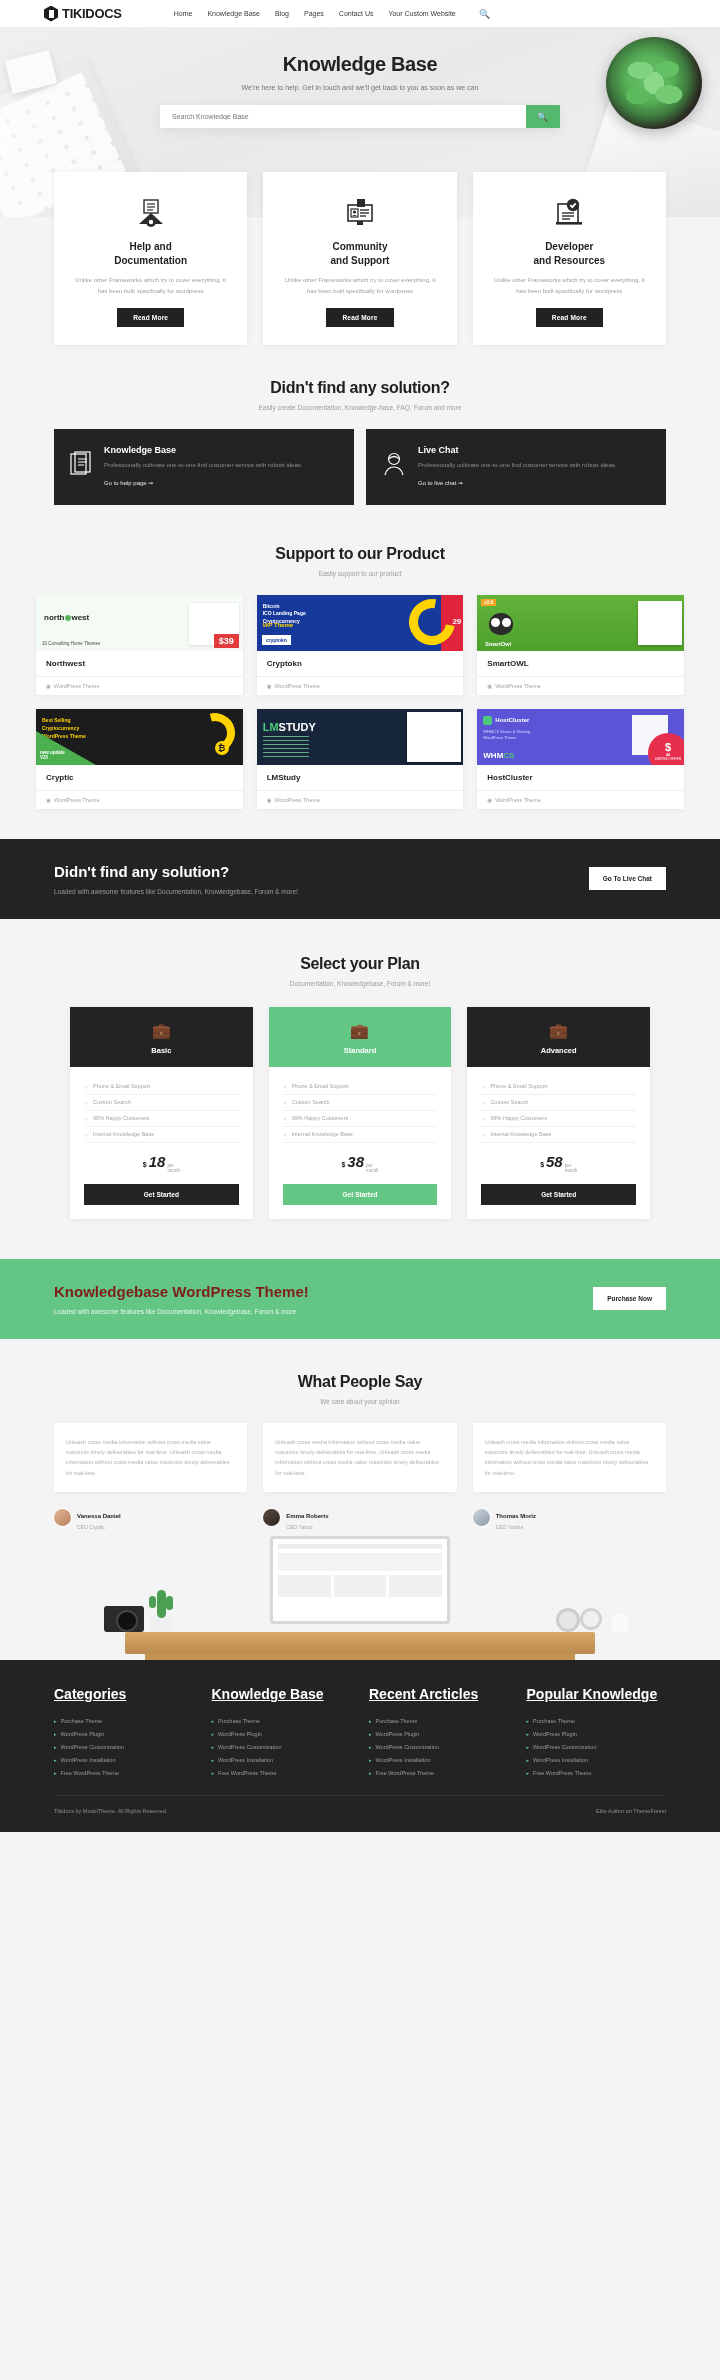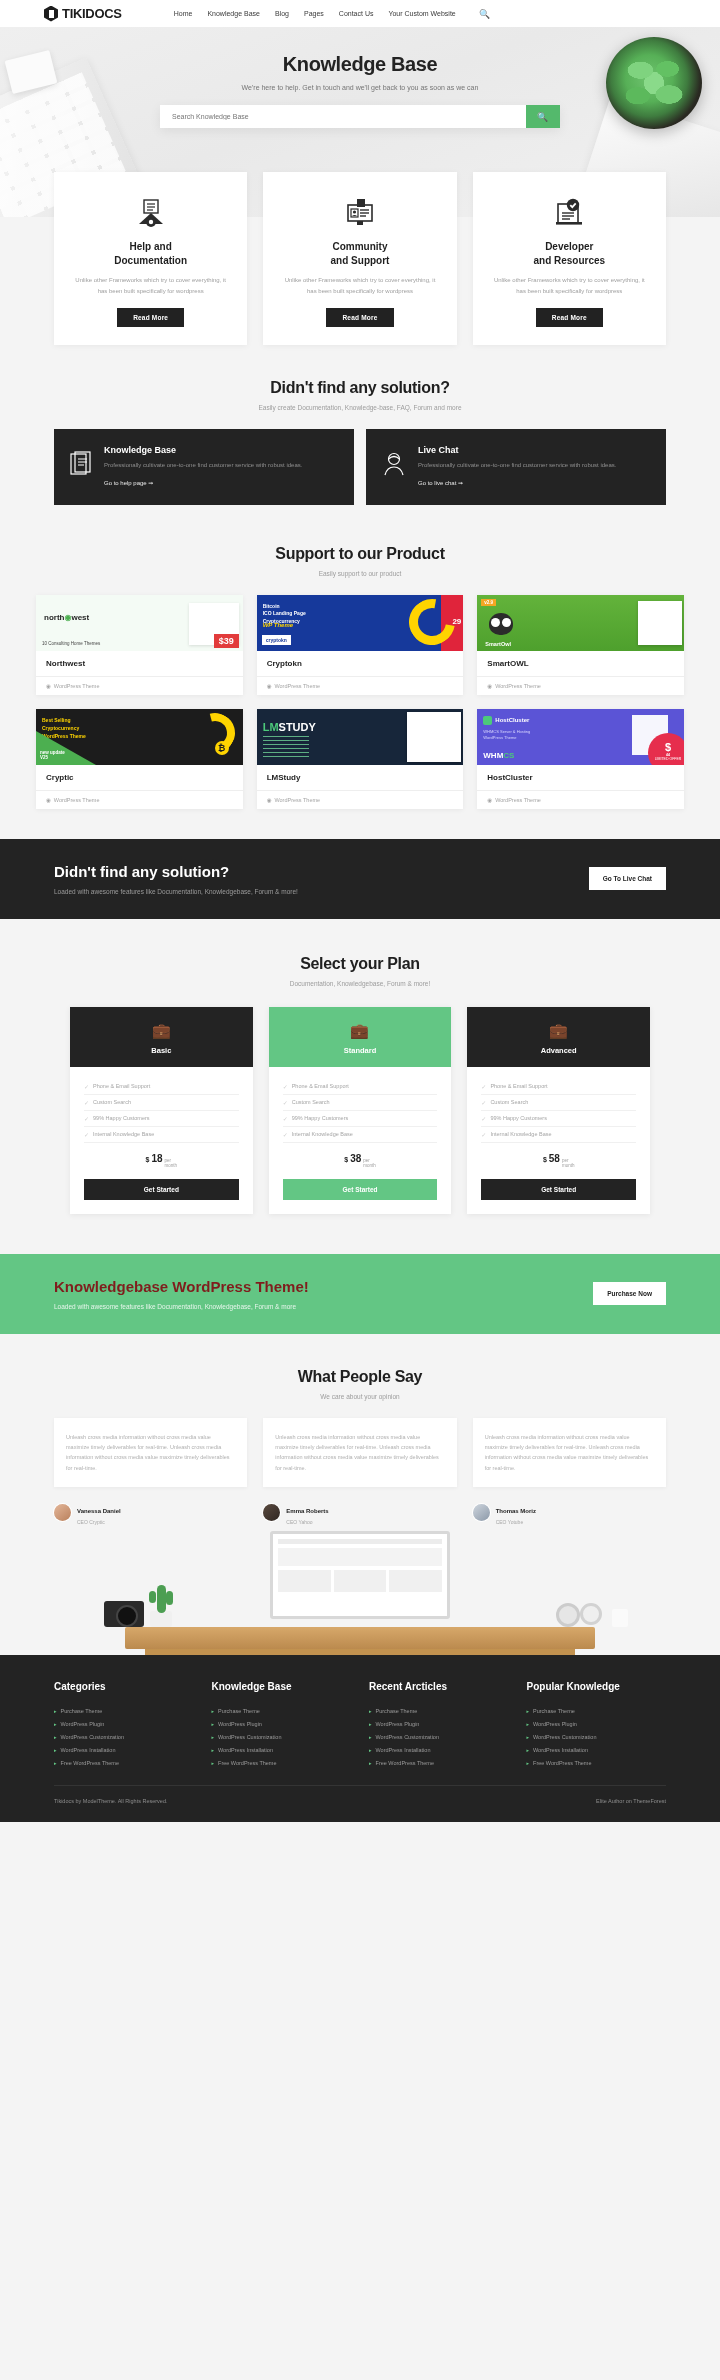--- a/index.html
+++ b/index.html
@@ -172,21 +172,21 @@
   .plans { display:flex; gap:16px; padding: 0 54px; margin-top:20px; align-items:flex-start; }
   .plan { flex:1; background:#fff; box-shadow:0 1px 6px rgba(0,0,0,.07); }
   .plan-head { background:#232323; color:#fff; text-align:center; padding: 16px 0 12px; }
   .plan-head.featured { background:#63c684; }
   .plan-head .bag { font-size:15px; line-height:1; }
   .plan-head .pname2 { font-size:7.5px; font-weight:bold; margin-top:8px; }
   .plan-body { padding: 12px 14px 14px; }
   .plan-body li { list-style:none; font-size:5.5px; color:#a6a6a6; padding: 4px 0; border-bottom:1px solid #f0f0f0; display:flex; gap:4px; align-items:center;}
   .plan-price { text-align:center; margin: 10px 0 10px; display:flex; align-items:baseline; justify-content:center; gap:2px;}
   .plan-price .cur { font-size:7px; font-weight:bold; color:#222; }
-  .plan-price .amt { font-size:10px; font-weight:bold; color:#222; }
+  .plan-price .amt { font-size:15px; font-weight:bold; color:#222;font-style:italic; }
   .plan-price .per { font-size:4.5px; color:#a0a0a0; line-height:1.2; text-align:left;}
   .plan-btn { display:block; width:100%; background:#232323; color:#fff; border:0; font-size:6.5px; font-weight:bold; padding: 7px 0; cursor:pointer;}
   .plan-btn.featured { background:#63c684; }
 
   
   .cta-green { background:#63c684; padding: 24px 54px; display:flex; align-items:center; justify-content:space-between; }
   .cta-green h2 { color:#7f1d1d; font-size:15px; font-weight:bold; }
   .cta-green p { color:#e7f6ec; font-size:6.5px; margin-top:8px; }
 
   
@@ -220,21 +220,21 @@
   .desk-cam:after{content:"";position:absolute;left:12px;top:4px;width:18px;height:18px;border-radius:50%;background:#111;border:2px solid #444;}
   .desk-hp { position:absolute; right:118px; bottom:28px; width:46px;height:30px;}
   .desk-hp .cup{position:absolute;left:0;bottom:0;width:24px;height:24px;border-radius:50%;background:#e6e6e6;border:3px solid #ccc;}
   .desk-hp .cup2{position:absolute;right:0;bottom:2px;width:22px;height:22px;border-radius:50%;background:#efefef;border:3px solid #d2d2d2;}
   .desk-cup { position:absolute; right:92px; bottom:28px; width:16px;height:18px;background:#fafafa;border-radius:2px;}
 
   
   .footer { background:#232323; padding: 26px 54px 18px; }
   .fgrid { display:flex; gap:18px; }
   .fcol { flex:1; }
-  .fcol h4 { color:#fff; font-size:10px; font-weight:bold; margin-bottom:12px; }
+  .fcol h4 { color:#fff; font-size:14px; font-weight:bold; margin-bottom:12px;text-decoration:underline; }
   .fcol li { list-style:none; color:#9a9a9a; font-size:5.5px; padding: 3.5px 0; display:flex; gap:4px; align-items:center;}
   .fcol li .ar { color:#63c684; font-size:5px; }
   .footer-bot { border-top:1px solid #343434; margin-top:16px; padding-top:12px; display:flex; justify-content:space-between; color:#8d8d8d; font-size:5.5px;}
 
   .tick { color:#cfcfcf; font-size:6px; }
 </style>
 </head>
 <body>
 
 <div class="wrap">

